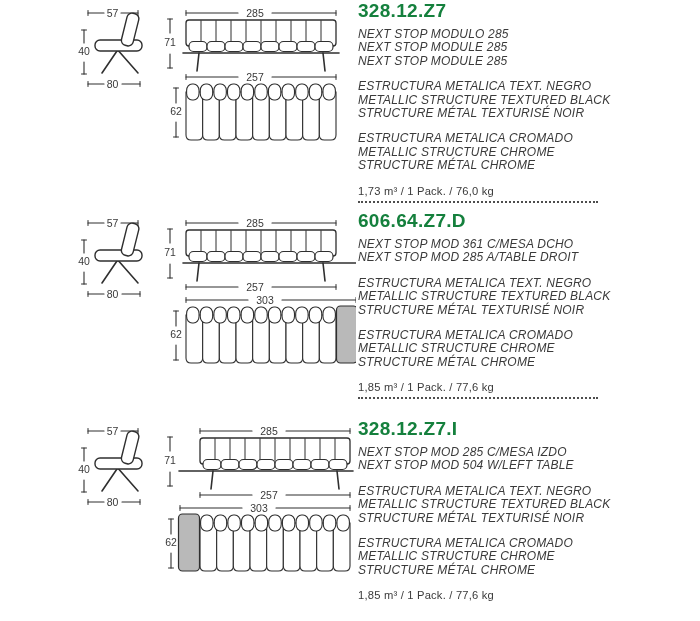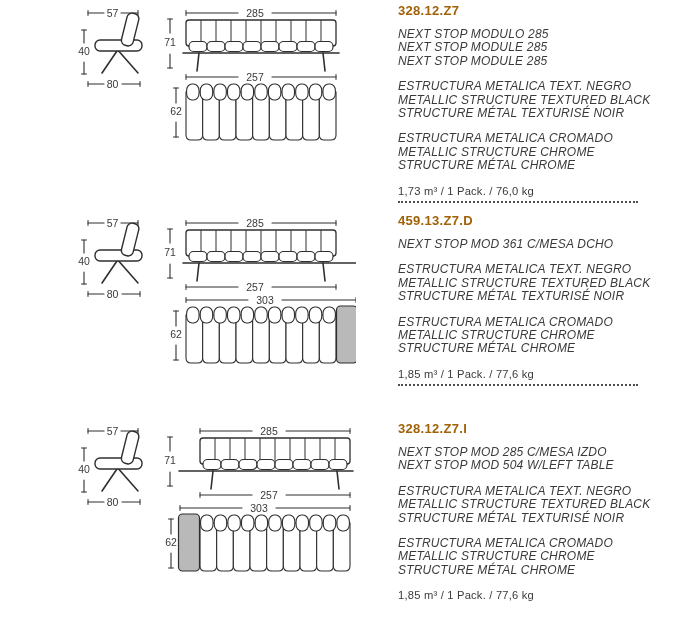--- a/index.html
+++ b/index.html
@@ -1,25 +1,25 @@
 <!DOCTYPE html>
 <html><head>
 <meta charset="utf-8">
 <style>
   html,body { margin:0; padding:0; background:#ffffff; }
   #page {
     position:relative; width:700px; height:621px; background:#ffffff;
     font-family:"Liberation Sans", sans-serif; overflow:hidden;
   }
-  .section { position:absolute; left:0; width:700px; display:flex;gap:40px; }
+  .section { position:absolute; left:0; width:700px; display:flex; }
   .drawing { width:356px; height:196px; flex:none; display:block; }
   .dim { font:10.5px "Liberation Sans", sans-serif; fill:#3a3a3a; }
   .info { margin-left:2px; padding-top:2px; width:300px; }
   .code {
-    font-size:13px; font-weight:bold; color:#a16207;
+    font-size:19px; font-weight:bold; color:#15803d;
     letter-spacing:.3px; line-height:17px; margin-bottom:9px;
   }
   .tgroup { margin-bottom:12px; }
   .tline {
     font-size:12px; line-height:13.4px; color:#3a3a3a; letter-spacing:.2px;font-style:italic;
   }
   .packing { font-size:11.2px; color:#3a3a3a; letter-spacing:.2px; margin-top:7px; }
   .separator { width:240px; border-bottom:2px dotted #4d4d4d; margin-top:4px; }
 </style>
 </head>
@@ -227,23 +227,24 @@
           <rect x="322.9636363636364" y="97" width="12.436363636363637" height="16" rx="5.5" ry="6.5" fill="#fff" stroke="#2f2f2f" stroke-width="1.1"></rect>
           <rect x="336.5" y="96" width="21" height="57" rx="4" fill="#b9b9b9" stroke="#2f2f2f" stroke-width="1.2"></rect>
           <line x1="176" y1="101" x2="176" y2="116" stroke="#2f2f2f" stroke-width="1.1" stroke-linecap="round"></line>
           <line x1="176" y1="135" x2="176" y2="150" stroke="#2f2f2f" stroke-width="1.1" stroke-linecap="round"></line>
           <line x1="173.5" y1="101" x2="178.5" y2="101" stroke="#2f2f2f" stroke-width="1" stroke-linecap="round"></line>
           <line x1="173.5" y1="150" x2="178.5" y2="150" stroke="#2f2f2f" stroke-width="1" stroke-linecap="round"></line>
           <text x="176" y="128" text-anchor="middle" class="dim">62</text>
         </g>
       </svg>
     <div class="info">
-      <div class="code">459.13.Z7.D</div>
+      <div class="code">606.64.Z7.D</div>
       <div class="tgroup">
         <div class="tline">NEXT STOP MOD 361 C/MESA DCHO</div>
+        <div class="tline">NEXT STOP MOD 285 A/TABLE DROIT</div>
       </div>
       <div class="tgroup">
         <div class="tline">ESTRUCTURA METALICA TEXT. NEGRO</div>
         <div class="tline">METALLIC STRUCTURE TEXTURED BLACK</div>
         <div class="tline">STRUCTURE MÉTAL TEXTURISÉ NOIR</div>
       </div>
       <div class="tgroup">
         <div class="tline">ESTRUCTURA METALICA CROMADO</div>
         <div class="tline">METALLIC STRUCTURE CHROME</div>
         <div class="tline">STRUCTURE MÉTAL CHROME</div>

